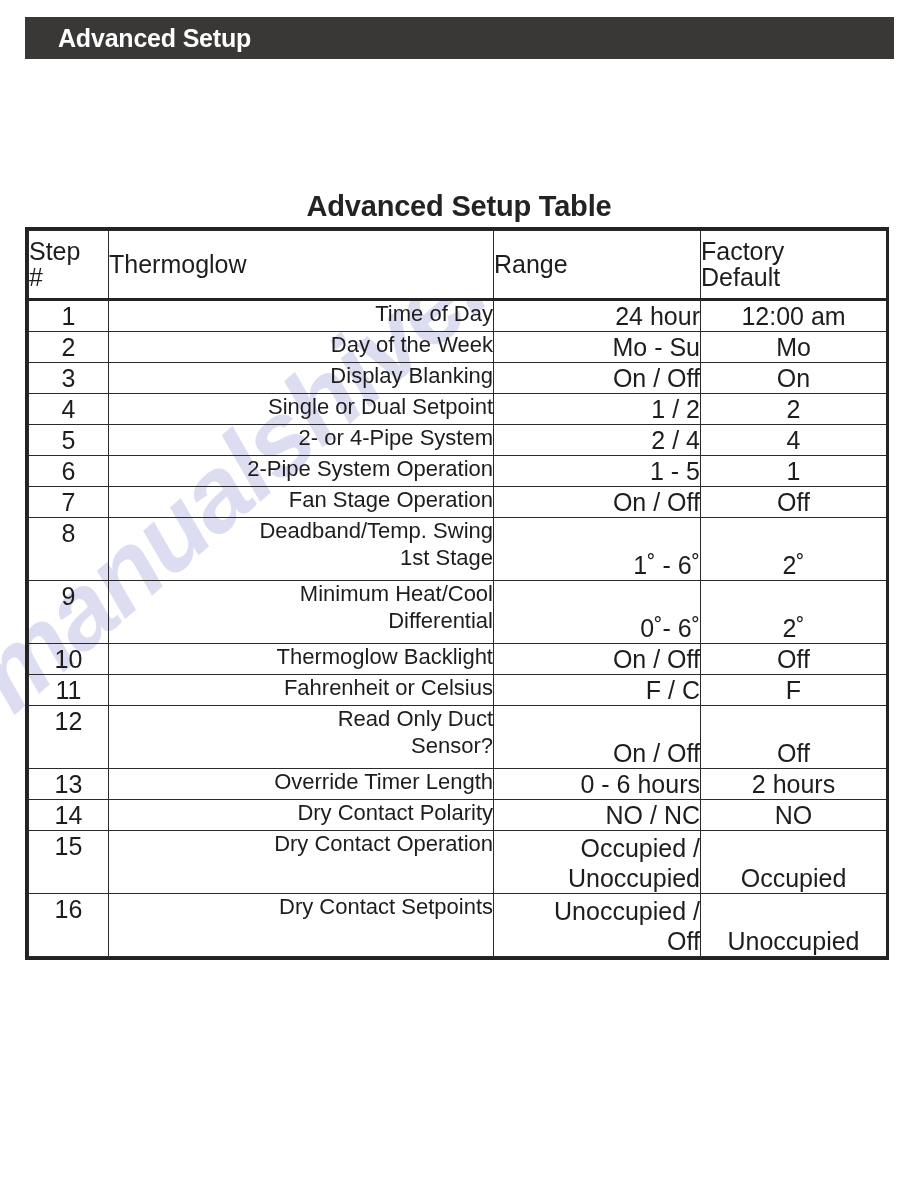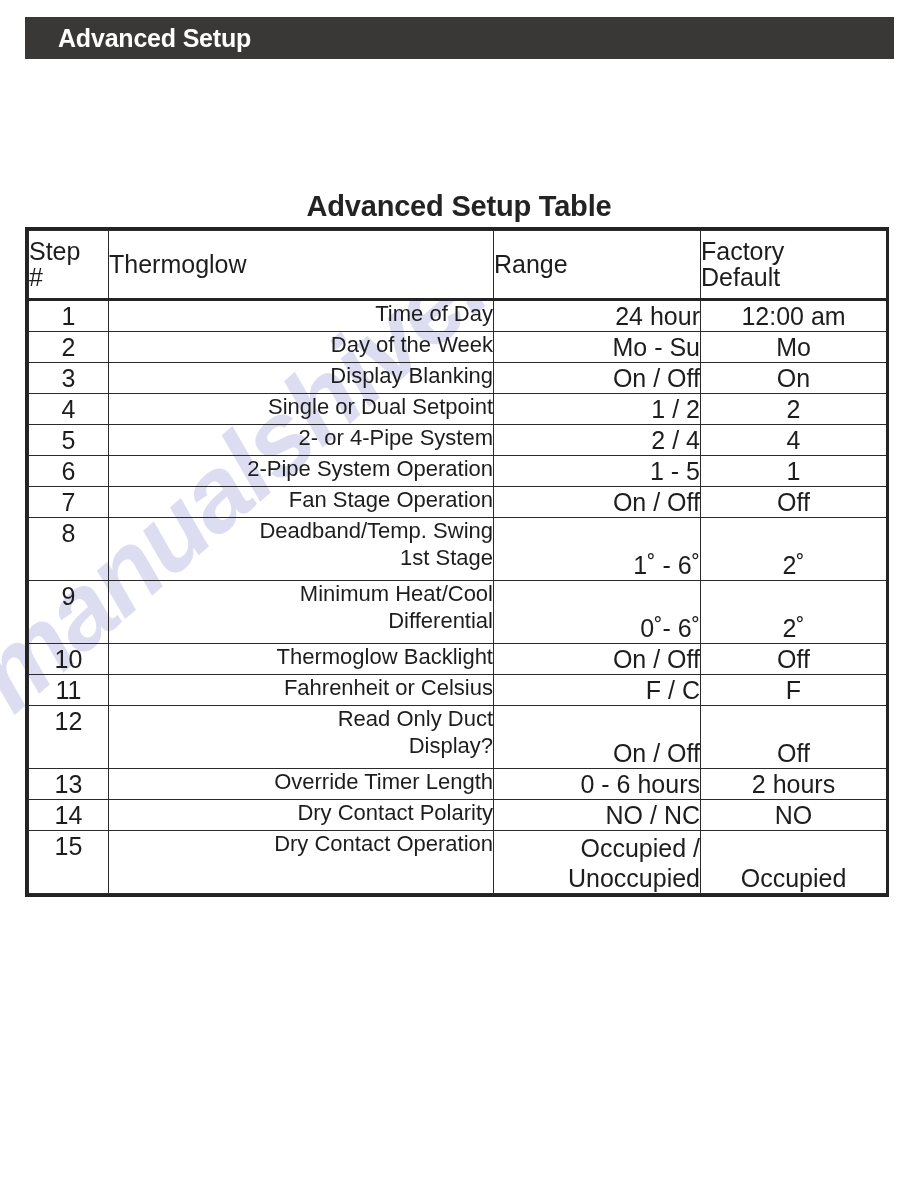--- a/index.html
+++ b/index.html
@@ -377,21 +377,21 @@
           <td class="cell-default">
             <span class="two-line">F</span>
           </td>
         </tr>
         <tr class="r-double">
           <td class="cell-step">
             <span class="two-line">12</span>
           </td>
           <td class="cell-desc">
             <span class="two-line">Read Only Duct</span>
-            <span class="two-line">Display?</span>
+            <span class="two-line">Sensor?</span>
           </td>
           <td class="cell-range">
             <span class="two-line">On / Off</span>
           </td>
           <td class="cell-default">
             <span class="two-line">Off</span>
           </td>
         </tr>
         <tr class="r-single">
           <td class="cell-step">
@@ -427,19 +427,34 @@
           </td>
           <td class="cell-desc">
             <span class="two-line">Dry Contact Operation</span>
           </td>
           <td class="cell-range">
             <span class="two-line">Occupied /</span>
             <span class="two-line">Unoccupied</span>
           </td>
           <td class="cell-default">
             <span class="two-line">Occupied</span>
+          </td>
+        </tr>
+        <tr class="r-double">
+          <td class="cell-step">
+            <span class="two-line">16</span>
+          </td>
+          <td class="cell-desc">
+            <span class="two-line">Dry Contact Setpoints</span>
+          </td>
+          <td class="cell-range">
+            <span class="two-line">Unoccupied /</span>
+            <span class="two-line">Off</span>
+          </td>
+          <td class="cell-default">
+            <span class="two-line">Unoccupied</span>
           </td>
         </tr>
       </tbody>
   </table>
 </div>
 
 <div class="footer">Page 23</div>
 
 </body></html>

